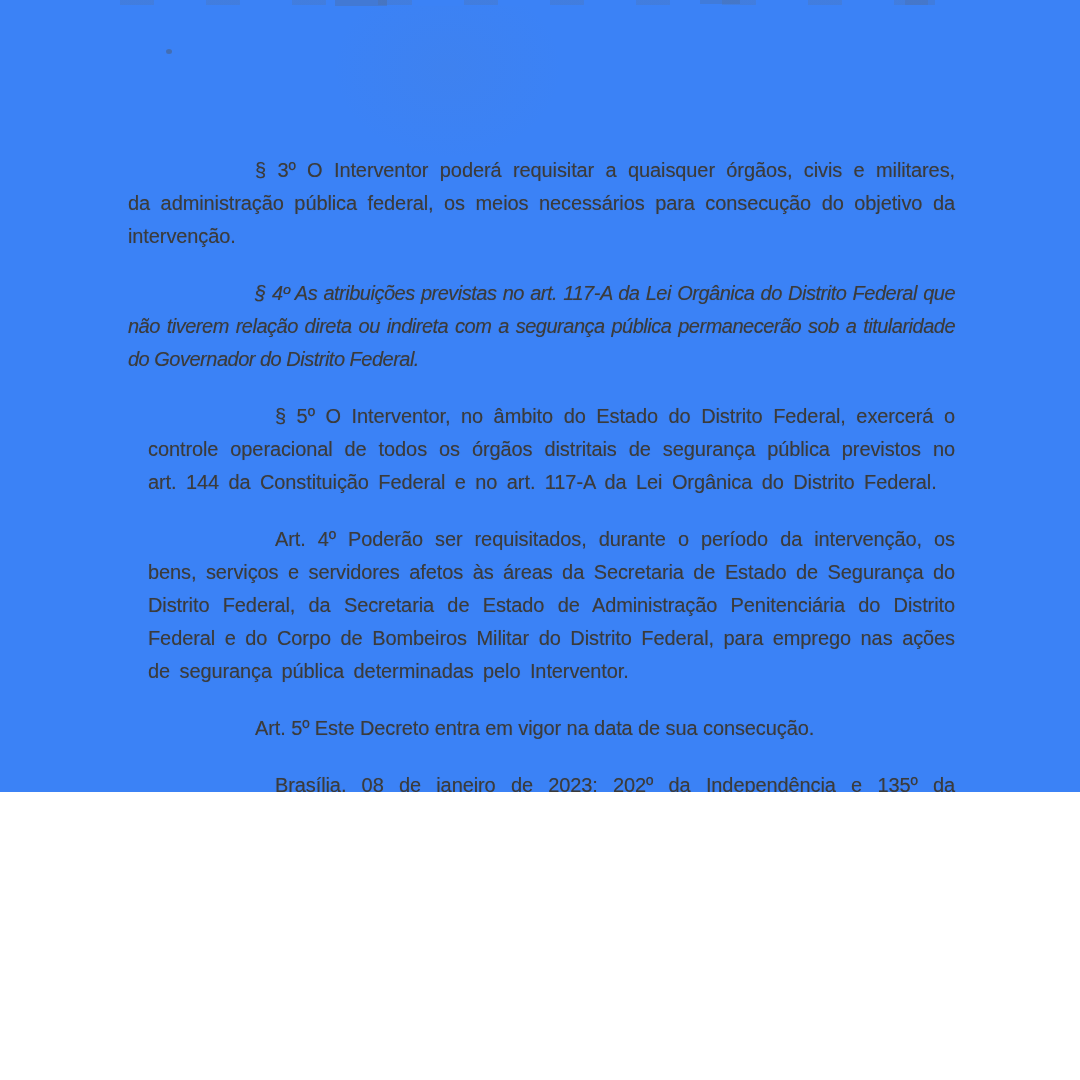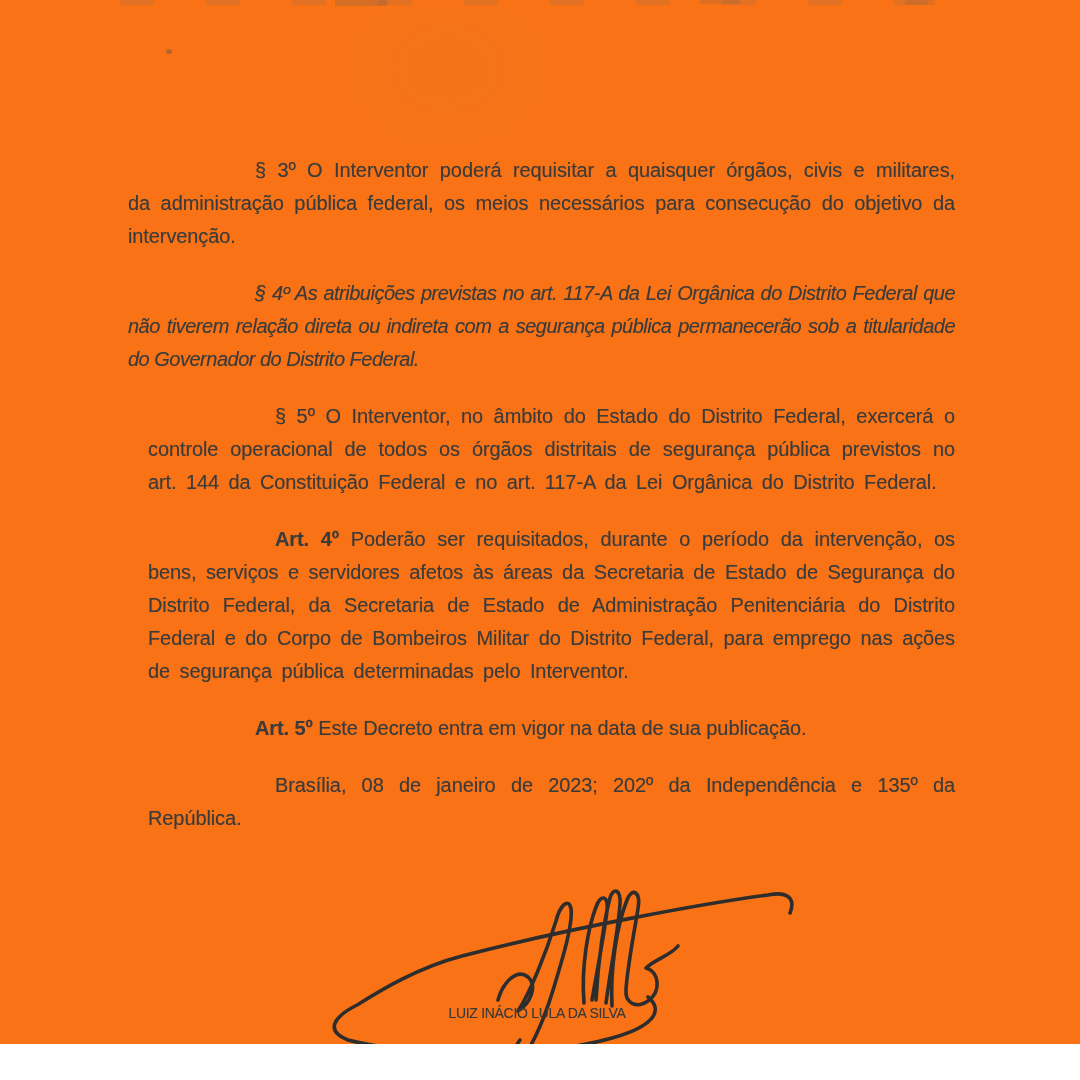--- a/index.html
+++ b/index.html
@@ -6,22 +6,22 @@
     margin: 0;
     padding: 0;
     width: 1080px;
     height: 1080px;
     background: #ffffff;
     font-family: "Liberation Sans", sans-serif;
   }
   .page {
     position: relative;
     width: 1080px;
-    height: 1044px;
-    background: #f97316;
+    height: 792px;
+    background: #3b82f6;
     color: #3b3b3b;
     overflow: hidden;
   }
   
   .scan-top {
     position: absolute;
     left: 120px; top: 0; width: 845px; height: 5px;
     background: repeating-linear-gradient(90deg,
       rgba(100,100,100,0.16) 0 34px,
       rgba(0,0,0,0) 34px 86px);
@@ -48,21 +48,21 @@
     line-height: 33px;
     letter-spacing: -0.1px;
     text-align: justify;
     text-indent: 127px;
     color: #3b3b3b;
     text-shadow: 0 0 0.7px rgba(59,59,59,0.45);
   }
   .ws5 { word-spacing: 5px; }
   .ws4 { word-spacing: 4px; margin-left: 20px; }
   .tight { letter-spacing: -0.5px; word-spacing: 0; font-style: italic; }
-  .lead-bold { font-weight: bold; }
+  .lead-bold { font-weight: normal; }
   .sig-svg {
     position: absolute;
     left: 315px; top: 878px; width: 490px; height: 195px;
   }
   .sig-svg path {
     fill: none;
     stroke: #2d2d2d;
     stroke-width: 3.6;
     stroke-linecap: round;
     stroke-linejoin: round;
@@ -93,21 +93,21 @@
   <div class="content">
 
     <p class="para ws5"><span>§ 3º</span><span> O Interventor poderá requisitar a quaisquer órgãos, civis e militares, da administração pública federal, os meios necessários para consecução do objetivo da intervenção.</span></p>
 
     <p class="para tight"><span>§ 4º</span><span> As atribuições previstas no art. 117-A da Lei Orgânica do Distrito Federal que não tiverem relação direta ou indireta com a segurança pública permanecerão sob a titularidade do Governador do Distrito Federal.</span></p>
 
     <p class="para ws4"><span>§ 5º</span><span> O Interventor, no âmbito do Estado do Distrito Federal, exercerá o controle operacional de todos os órgãos distritais de segurança pública previstos no art. 144 da Constituição Federal e no art. 117-A da Lei Orgânica do Distrito Federal.</span></p>
 
     <p class="para ws4"><span class="lead-bold">Art. 4º</span><span> Poderão ser requisitados, durante o período da intervenção, os bens, serviços e servidores afetos às áreas da Secretaria de Estado de Segurança do Distrito Federal, da Secretaria de Estado de Administração Penitenciária do Distrito Federal e do Corpo de Bombeiros Militar do Distrito Federal, para emprego nas ações de segurança pública determinadas pelo Interventor.</span></p>
 
-    <p class="para"><span class="lead-bold">Art. 5º</span><span> Este Decreto entra em vigor na data de sua publicação.</span></p>
+    <p class="para"><span class="lead-bold">Art. 5º</span><span> Este Decreto entra em vigor na data de sua consecução.</span></p>
 
     <p class="para ws4"><span></span><span>Brasília, 08 de janeiro de 2023; 202º da Independência e 135º da República.</span></p>
 
   </div>
 
   <svg class="sig-svg" viewBox="315 878 490 195" aria-hidden="true">
     <path d="M 790 913
       C 796 898 787 891 768 895
       C 706 903 565 929 462 956
       C 416 968 378 992 357 1005

